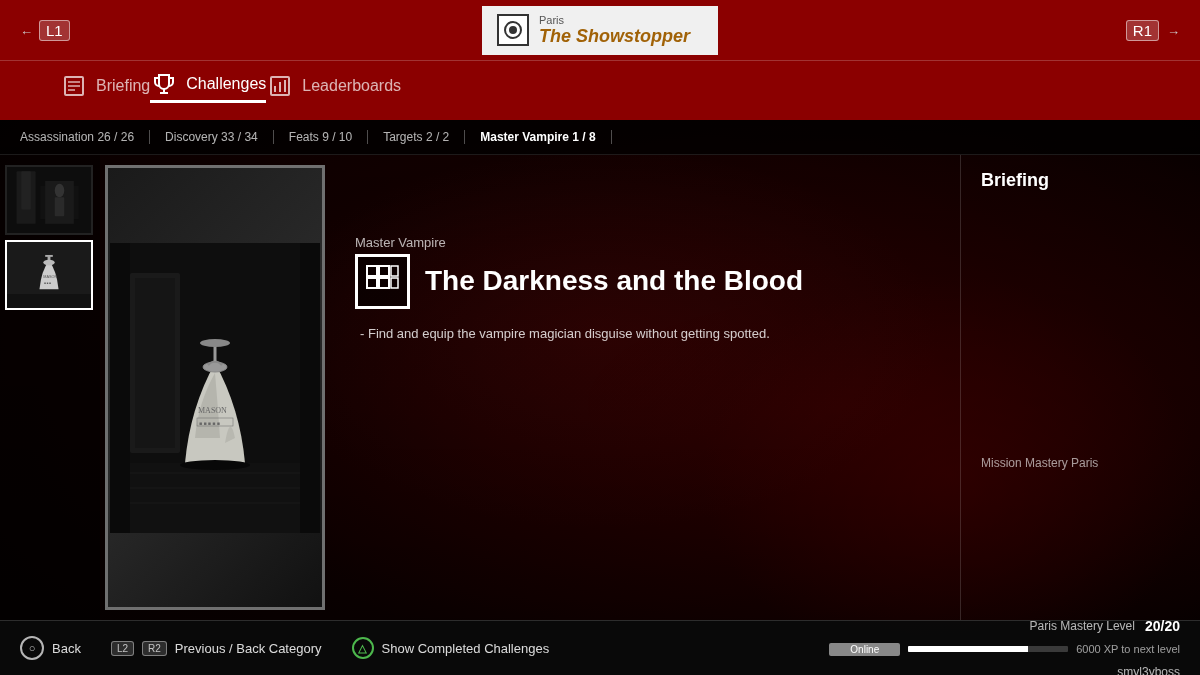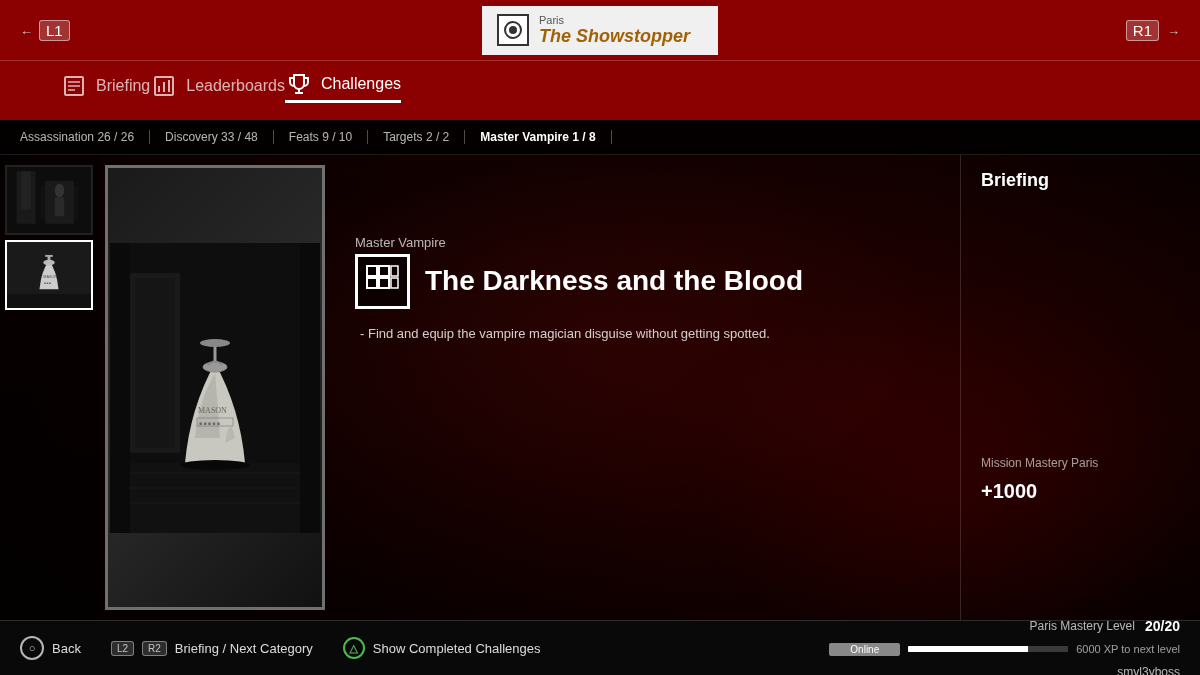--- a/index.html
+++ b/index.html
@@ -486,52 +486,52 @@
       <div class="sub-tab-icon">
         <svg width="22" height="20" viewBox="0 0 22 20" fill="rgba(255,255,255,0.7)">
           <rect x="2" y="1" width="18" height="18" rx="1" stroke="rgba(255,255,255,0.7)" stroke-width="2" fill="none"></rect>
           <line x1="5" y1="6" x2="17" y2="6" stroke="rgba(255,255,255,0.7)" stroke-width="1.5"></line>
           <line x1="5" y1="10" x2="17" y2="10" stroke="rgba(255,255,255,0.7)" stroke-width="1.5"></line>
           <line x1="5" y1="14" x2="12" y2="14" stroke="rgba(255,255,255,0.7)" stroke-width="1.5"></line>
         </svg>
       </div>
       <span>Briefing</span>
     </div>
-    <div class="sub-tab">
-      <div class="sub-tab-icon">
-        <svg width="22" height="22" viewBox="0 0 22 22" fill="none">
-          <rect x="2" y="2" width="18" height="18" rx="1" stroke="rgba(255,255,255,0.7)" stroke-width="2" fill="none"></rect>
-          <line x1="6" y1="11" x2="6" y2="17" stroke="rgba(255,255,255,0.7)" stroke-width="2"></line>
-          <line x1="11" y1="7" x2="11" y2="17" stroke="rgba(255,255,255,0.7)" stroke-width="2"></line>
-          <line x1="16" y1="5" x2="16" y2="17" stroke="rgba(255,255,255,0.7)" stroke-width="2"></line>
-        </svg>
-      </div>
-      <span>Leaderboards</span>
-    </div>
     <div class="sub-tab active">
       <div class="sub-tab-icon">
         <svg width="22" height="22" viewBox="0 0 22 22" fill="none">
           <path d="M6 2h10v9a5 5 0 01-10 0V2z" stroke="#fff" stroke-width="2" fill="none"></path>
           <path d="M6 5H2v4a4 4 0 004 4" stroke="#fff" stroke-width="2" fill="none"></path>
           <path d="M16 5h4v4a4 4 0 01-4 4" stroke="#fff" stroke-width="2" fill="none"></path>
           <line x1="11" y1="16" x2="11" y2="20" stroke="#fff" stroke-width="2"></line>
           <line x1="7" y1="20" x2="15" y2="20" stroke="#fff" stroke-width="2"></line>
         </svg>
       </div>
       <span>Challenges</span>
     </div>
+    <div class="sub-tab">
+      <div class="sub-tab-icon">
+        <svg width="22" height="22" viewBox="0 0 22 22" fill="none">
+          <rect x="2" y="2" width="18" height="18" rx="1" stroke="rgba(255,255,255,0.7)" stroke-width="2" fill="none"></rect>
+          <line x1="6" y1="11" x2="6" y2="17" stroke="rgba(255,255,255,0.7)" stroke-width="2"></line>
+          <line x1="11" y1="7" x2="11" y2="17" stroke="rgba(255,255,255,0.7)" stroke-width="2"></line>
+          <line x1="16" y1="5" x2="16" y2="17" stroke="rgba(255,255,255,0.7)" stroke-width="2"></line>
+        </svg>
+      </div>
+      <span>Leaderboards</span>
+    </div>
   </div>
 </div>
 
 <div class="filter-bar">
   <div class="filter-item">
     <span>Assassination </span><span>26 / 26</span>
   </div>
   <div class="filter-item">
-    <span>Discovery </span><span>33 / 48</span>
+    <span>Discovery </span><span>33 / 34</span>
   </div>
   <div class="filter-item">
     <span>Feats </span><span>9 / 10</span>
   </div>
   <div class="filter-item">
     <span>Targets </span><span>2 / 2</span>
   </div>
   <div class="filter-item active">
     <span>Master Vampire </span><span>1 / 8</span>
   </div>
@@ -632,38 +632,37 @@
       <h1 class="challenge-title">The Darkness and the Blood</h1>
     </div>
 
     <p class="challenge-desc">Find and equip the vampire magician disguise without getting spotted.</p>
   </div>
 
   <div class="rewards-panel">
     <div class="rewards-title">Briefing</div>
     <div style="margin-top: auto; padding-top: 250px;">
       <div class="reward-label">Mission Mastery Paris</div>
-      <div class="reward-value">+1000</div>
     </div>
   </div>
 
 </div>
 
 <div class="bottom-bar">
   <div class="bottom-actions">
 
     <div class="bottom-action">
       <div class="btn-circle">○</div>
       <span>Back</span>
     </div>
 
     <div class="bottom-action">
       <span class="ctrl-l2">L2</span>
       <span class="ctrl-l2">R2</span>
-      <span>Briefing / Next Category</span>
+      <span>Previous / Back Category</span>
     </div>
 
     <div class="bottom-action">
       <div class="ctrl-btn ctrl-triangle">△</div>
       <span>Show Completed Challenges</span>
     </div>
 
   </div>
 
   <div class="mastery-section">

